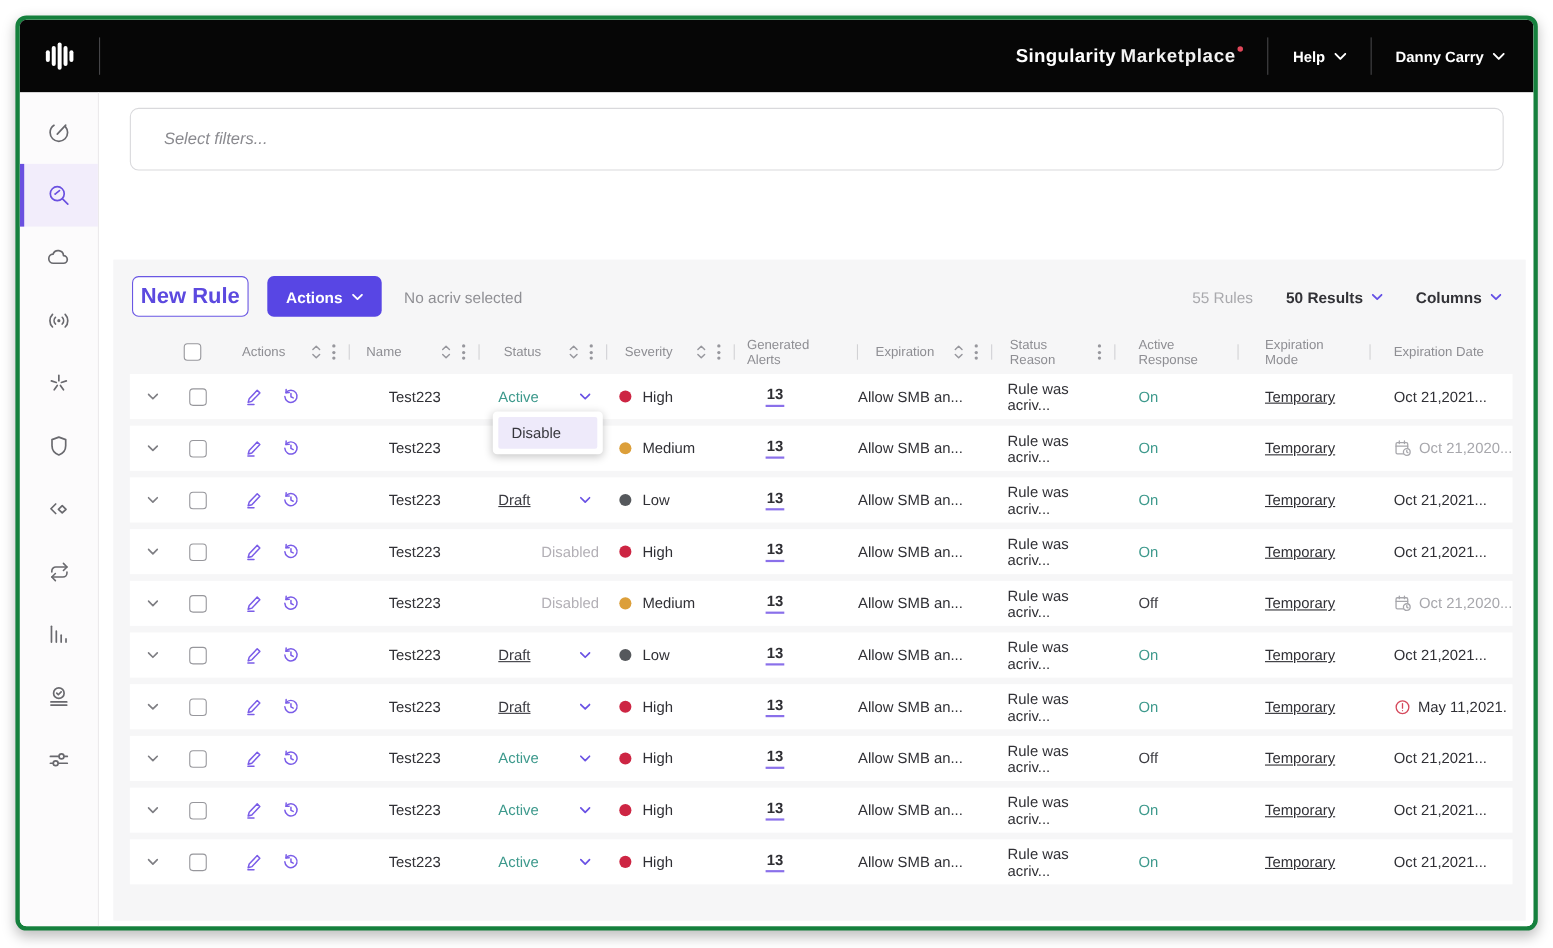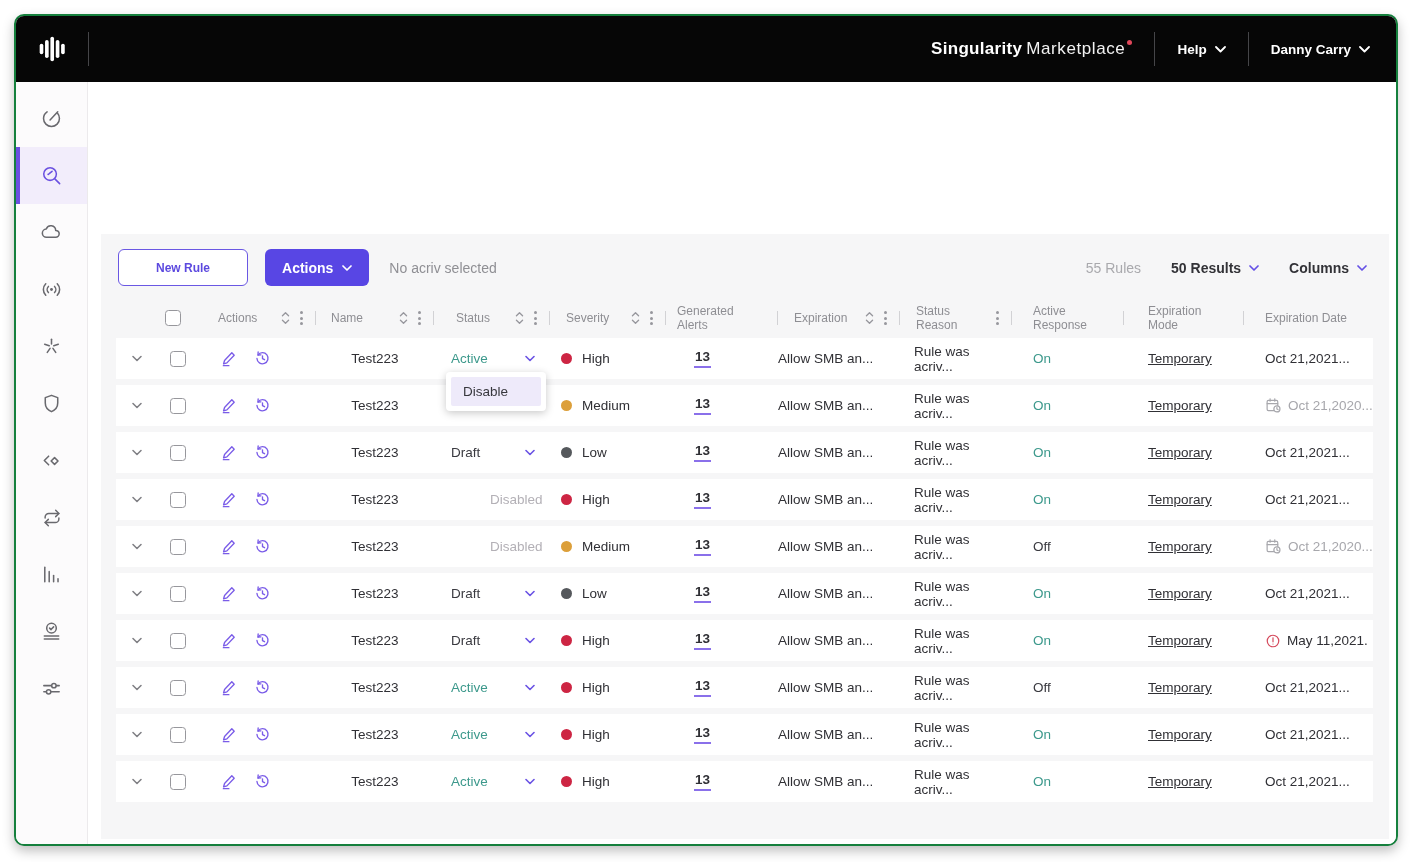--- a/index.html
+++ b/index.html
@@ -1,27 +1,27 @@
 <!DOCTYPE html>
 <html><head>
 <meta charset="utf-8">
 <style>
   * { box-sizing: border-box; margin: 0; padding: 0; }
   html,body { width:1412px; height:862px; background:#ffffff; font-family:"Liberation Sans", sans-serif; }
   .window { position:absolute; left:14px; top:14px; width:1384px; height:832px; background:#fff;
-            border:2px solid #15803d; border-radius:10px; overflow:hidden;
+            border:4px solid #15803d; border-radius:10px; overflow:hidden;
             box-shadow:0 5px 12px rgba(0,0,0,.25); }
   
   .topbar { height:66px; background:#060606; display:flex; align-items:center; }
   .logo-box { width:72px; display:flex; justify-content:center; align-items:center; }
   .tb-divider { width:1px; height:34px; background:#454548; }
   .topbar-right { margin-left:auto; display:flex; align-items:center; gap:22px; padding-right:26px; }
   .brand { color:#fff; font-size:17px; display:flex; align-items:flex-start; }
   .brand .b { font-weight:700; letter-spacing:.3px; }
-  .brand .l { font-weight:400; letter-spacing:.6px; margin-left:4px; color:#f2f2f2; }
+  .brand .l { font-weight:700; letter-spacing:.6px; margin-left:4px; color:#f2f2f2; }
   .brand .dot { width:5px; height:5px; border-radius:50%; margin:1px 0 0 2px; }
   .tb-btn { display:flex; align-items:center; gap:8px; color:#fff; font-size:13.5px; font-weight:700;
             background:none; border:none; cursor:pointer; font-family:inherit; }
   
   .body-row { display:flex; height:calc(100% - 66px); }
   .sidebar { width:72px; background:#fcfbfc; border-right:1px solid #eceaec; padding-top:8px;
              display:flex; flex-direction:column; }
   .side-item { height:57px; display:flex; align-items:center; justify-content:center; position:relative; cursor:pointer; }
   .side-item.active { background:#f2edfb; }
   .side-item.active::before { content:""; position:absolute; left:0; top:0; bottom:0; width:4px; background:#6a50e0; }
@@ -33,22 +33,22 @@
   .page-title { font-size:18px; font-weight:700; letter-spacing:.6px; color:#28282c; }
   .tab { font-size:11.5px; font-weight:700; letter-spacing:1.1px; color:#8f8f94; padding-bottom:9px; cursor:pointer; }
   .tab.active { color:#5b49d6; border-bottom:3px solid #6450e6; }
   
   .filter-box { margin:14px 27px 0 28px; height:57px; border:1px solid #d9d9dc; border-radius:8px;
                 background:#fff; display:flex; align-items:center; padding-left:30px; cursor:text; }
   .filter-placeholder { color:#8b8b90; font-style:italic; font-size:15px; }
   
   .panel { position:absolute; left:13px; right:7px; top:152px; bottom:5px; background:#f6f6f7; }
   .toolbar { display:flex; align-items:center; padding:15px 22px 0 17px; }
-  .btn-new { height:37px; padding:0 37px; border:1px solid #6a57e3; color:#5c49df; font-weight:700;
-             font-size:12px; border-radius:6px; background:#fff; cursor:pointer; font-family:inherit; }
+  .btn-new { height:37px; padding:0 7px; border:1px solid #6a57e3; color:#5c49df; font-weight:700;
+             font-size:20px; border-radius:6px; background:#fff; cursor:pointer; font-family:inherit; }
   .btn-actions { height:37px; padding:0 17px; border:none; background:#5846e4; color:#fff; font-weight:700;
                  font-size:14px; border-radius:6px; margin-left:17px; display:flex; align-items:center; gap:9px;
                  cursor:pointer; font-family:inherit; }
   .selection-text { margin-left:20px; color:#8f8f94; font-size:14px; }
   .toolbar-right { margin-left:auto; display:flex; align-items:center; gap:30px; }
   .rules-count { color:#a9a9ad; font-size:14px; }
   .tb-dd { display:flex; align-items:center; gap:8px; font-size:14px; font-weight:700; color:#323237;
            background:none; border:none; cursor:pointer; font-family:inherit; }
   
   .table { margin:16px 0 0 15px; width:1257px; }
@@ -65,21 +65,21 @@
   .p-alerts{padding-left:11px} .p-desc{padding-left:16px} .p-reason{padding-left:16px} .p-ar{padding-left:21px}
   .p-mode{padding-left:24px} .p-date{padding-left:21px}
   .checkbox { width:16px; height:16px; border:1.6px solid #97979c; border-radius:3.5px; background:#fff; cursor:pointer; }
   .cell-center { display:flex; justify-content:center; }
   .rows { position:relative; margin-top:4px; }
   .row { height:41px; background:#fff; margin-bottom:6px; font-size:13.5px; color:#303035; }
   .c-actions { display:flex; gap:15px; padding-left:21px; }
   .c-name { text-align:center; }
   .c-status { display:flex; align-items:center; padding:0 15px 0 17px; }
   .c-status .chev { margin-left:auto; }
-  .st-active { color:#3d998c; } .st-draft { color:#3a3a40; } .st-disabled { color:#b3b0b6;margin-left:39px; }
+  .st-active { color:#3d998c; } .st-draft { color:#3a3a40;text-decoration:underline; } .st-disabled { color:#b3b0b6;margin-left:39px; }
   .c-sev { display:flex; align-items:center; gap:10px; padding-left:11px; }
   .sev-dot { width:11px; height:11px; border-radius:50%; }
   .sev-high { background:#cd2543; } .sev-medium { background:#dc9f3a; } .sev-low { background:#55585c; }
   .c-alerts { padding-left:28px; }
   .alerts-link { display:inline-block; border-bottom:2px solid #8a70ea; padding:0 1px 2px; color:#2f2f34; cursor:pointer;font-weight:bold; }
   .c-reason { padding-left:14px; }
   .c-ar { padding-left:21px; }
   .ar-on { color:#3d998c; } .ar-off { color:#3a3a40; }
   .c-mode { padding-left:24px;text-decoration:underline; }
   .c-date { padding-left:21px; display:flex; align-items:center; gap:6px; }
@@ -208,20 +208,23 @@
           <line x1="4" y1="9" x2="20" y2="9"></line>
           <circle cx="14.5" cy="9" r="2.3" fill="#fcfbfc"></circle>
           <line x1="4" y1="15.5" x2="20" y2="15.5"></line>
           <circle cx="9" cy="15.5" r="2.3" fill="#fcfbfc"></circle>
         </svg>
       </div>
     </nav>
 
     <main class="content">
 
+      <div class="filter-box">
+        <span class="filter-placeholder">Select filters...</span>
+      </div>
 
       <div class="panel">
 
         <div class="toolbar">
           <button class="btn-new">New Rule</button>
           <button class="btn-actions">
             <span>Actions</span>
             <svg width="10" height="6" viewBox="0 0 10 6">
               <polyline points="1,1 5,5 9,1" fill="none" stroke="#fff" stroke-width="1.7" stroke-linecap="round" stroke-linejoin="round"></polyline>
             </svg>

